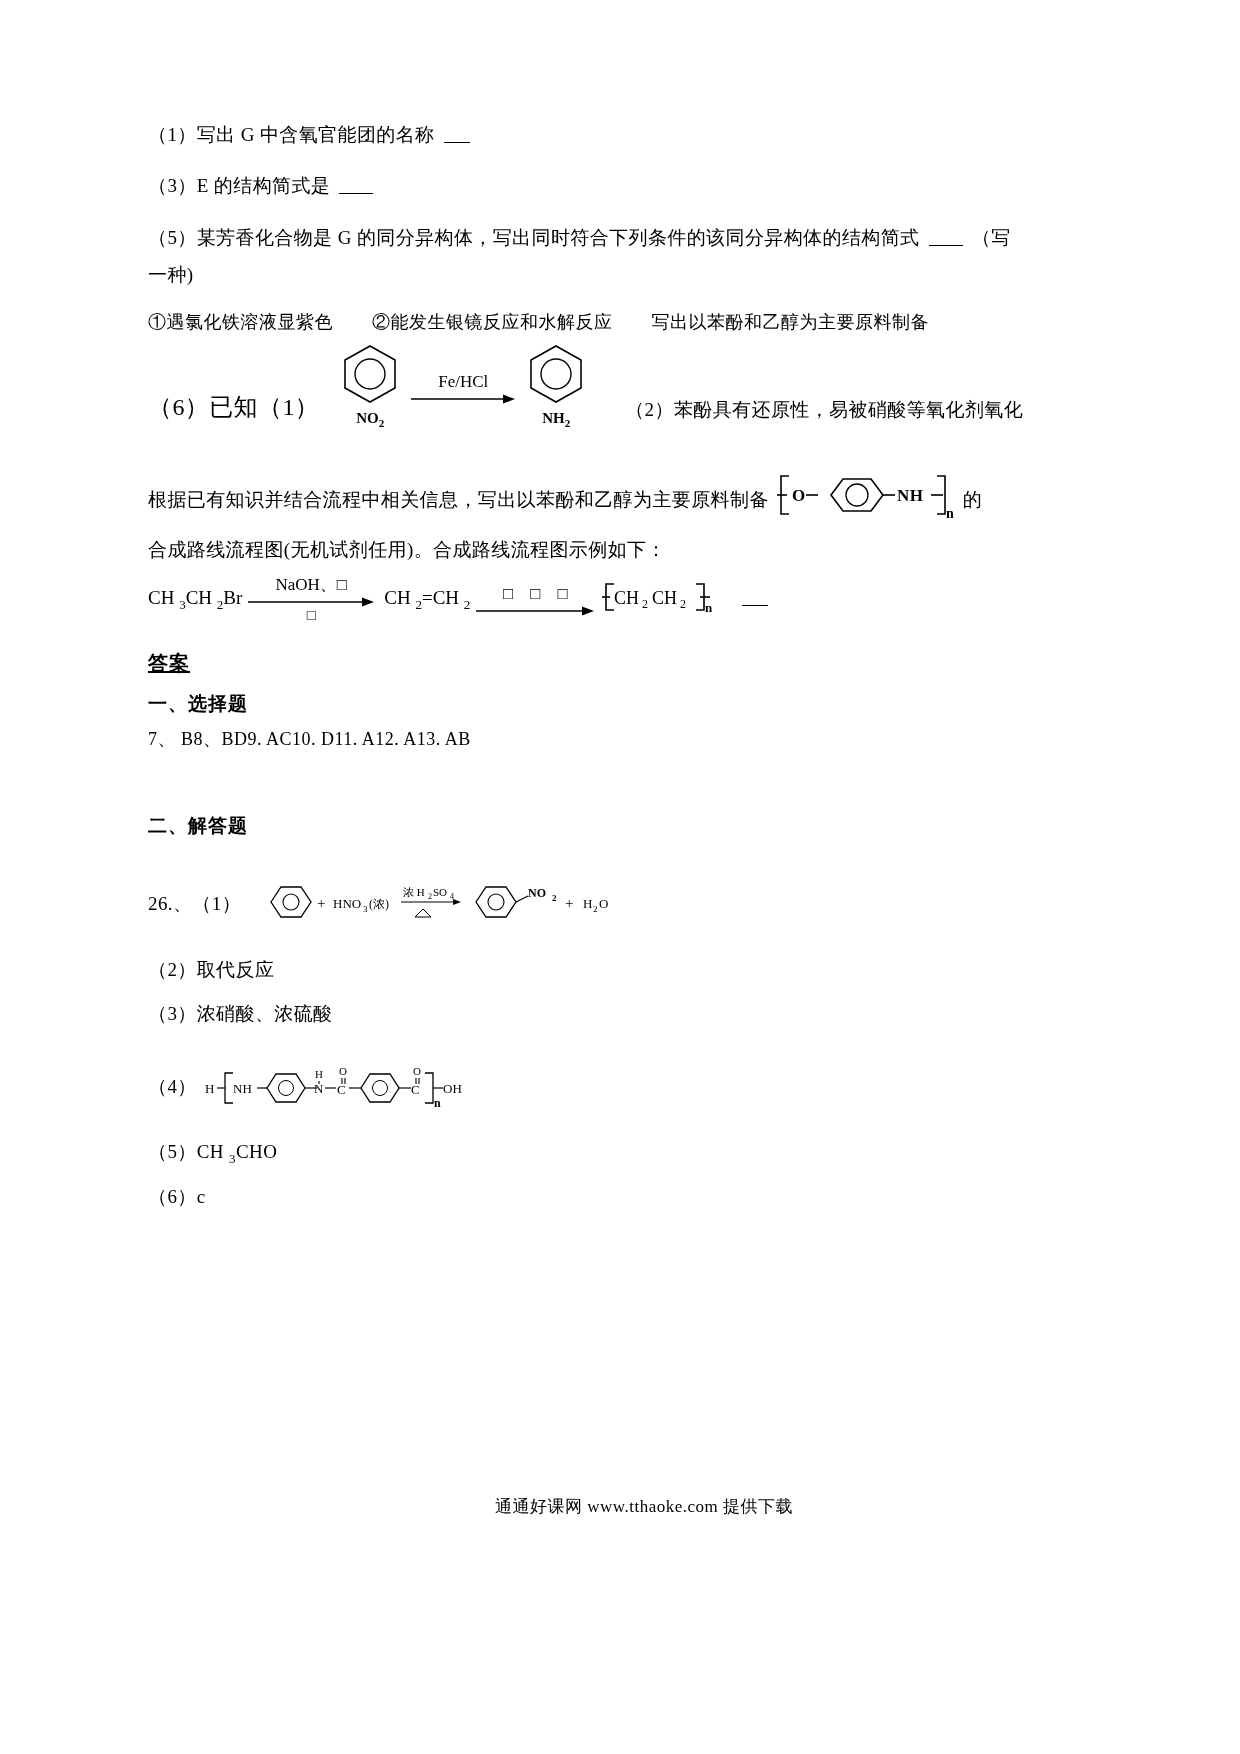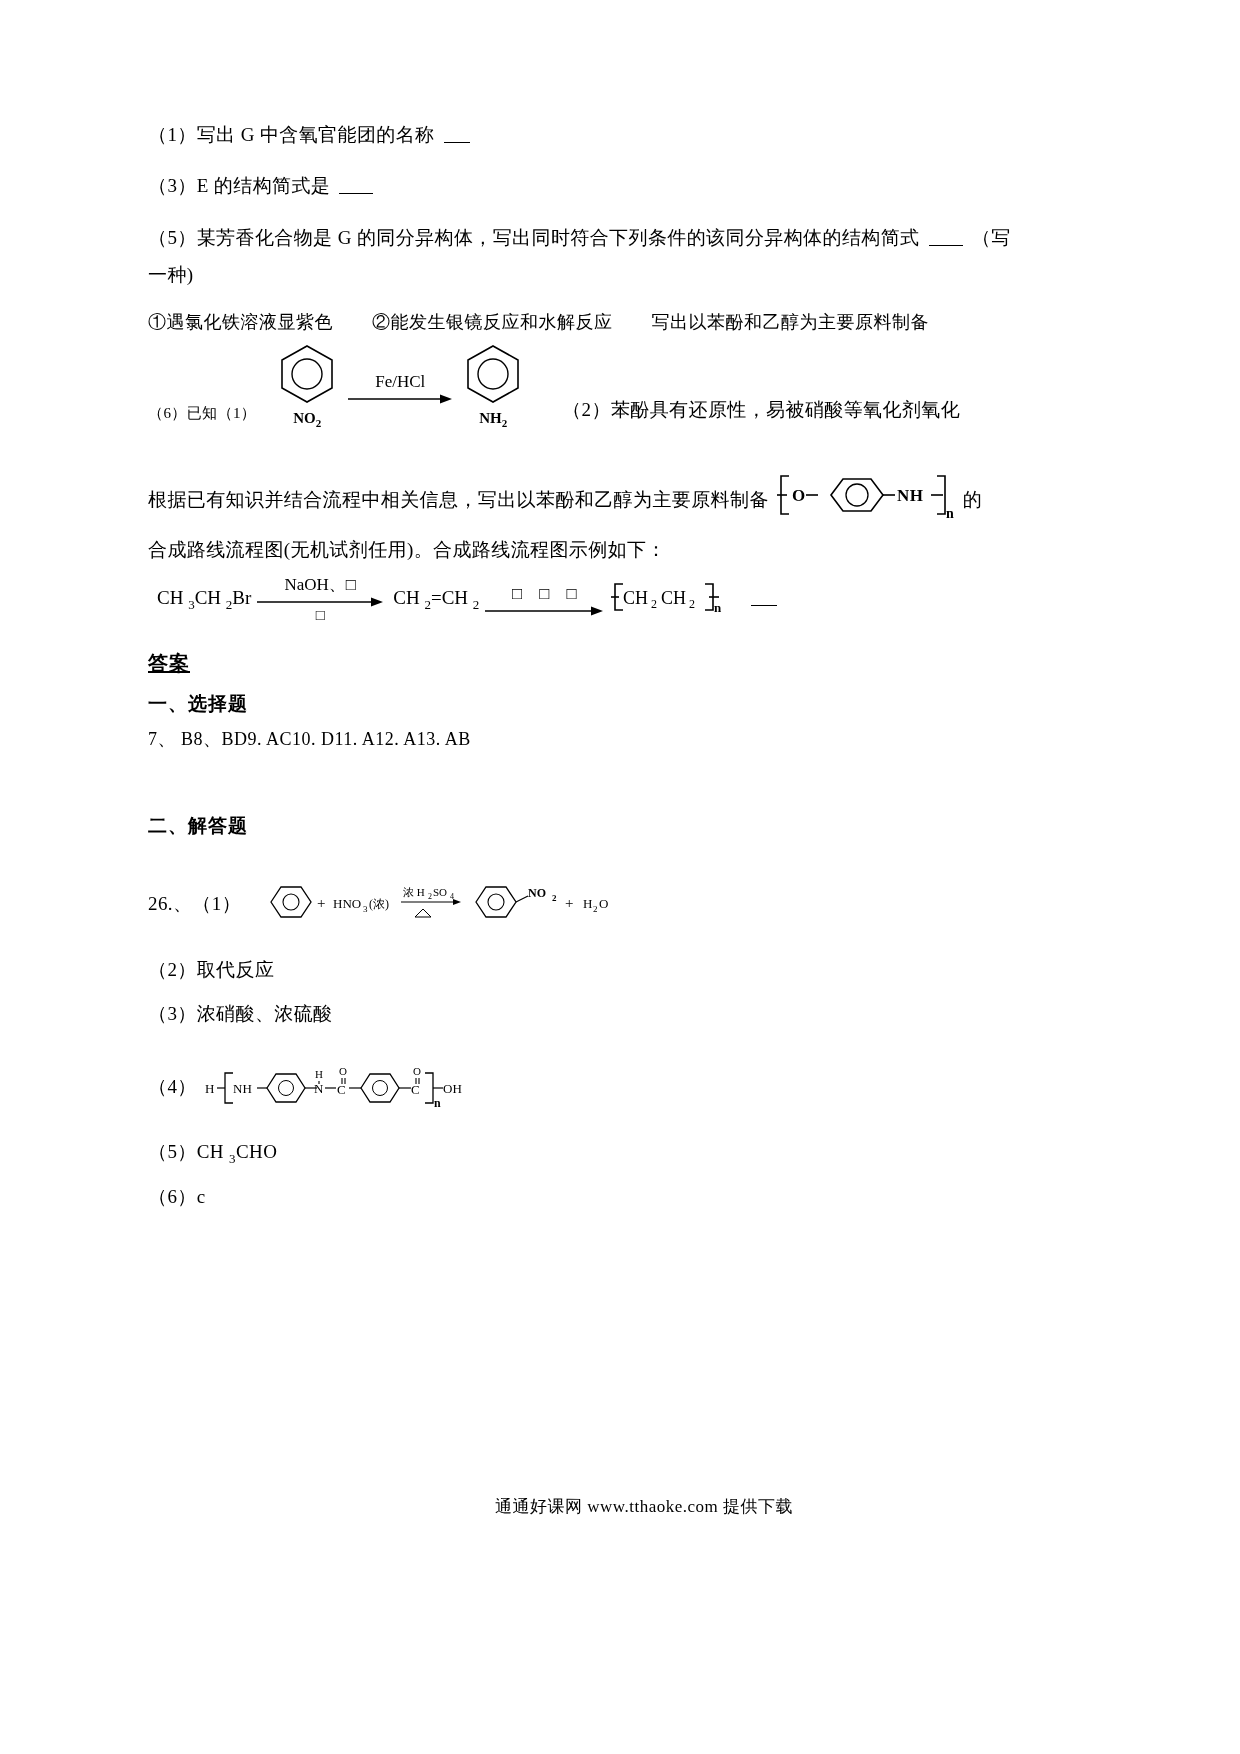--- a/index.html
+++ b/index.html
@@ -84,21 +84,21 @@
     position: relative;
     height: 100px;
     margin-top: 4px;
   }
   .known-row {
     display: flex;
     align-items: flex-end;
     font-size: 19px;
   }
   .label-6 {
-    font-size: 15px;
+    font-size: 24px;
     padding-bottom: 6px;
     letter-spacing: .4px;
   }
   .tail-6 {
     font-size: 19px;
     padding-bottom: 6px;
     letter-spacing: .4px;
     margin-left: 34px;
   }
   .para {
@@ -108,21 +108,21 @@
   }
   .inline-poly {
     display: inline-block;
     vertical-align: middle;
     margin: 0 2px;
   }
   .flow {
     display: flex;
     align-items: center;
     margin-top: 10px;
-    margin-left: 9px;
+    margin-left: 0px;
     font-size: 19px;
   }
   .formula {
     font-family: "Liberation Serif", serif;
     font-size: 19px;
     white-space: nowrap;
   }
   .formula sub {
     font-size: 13px;
   }

